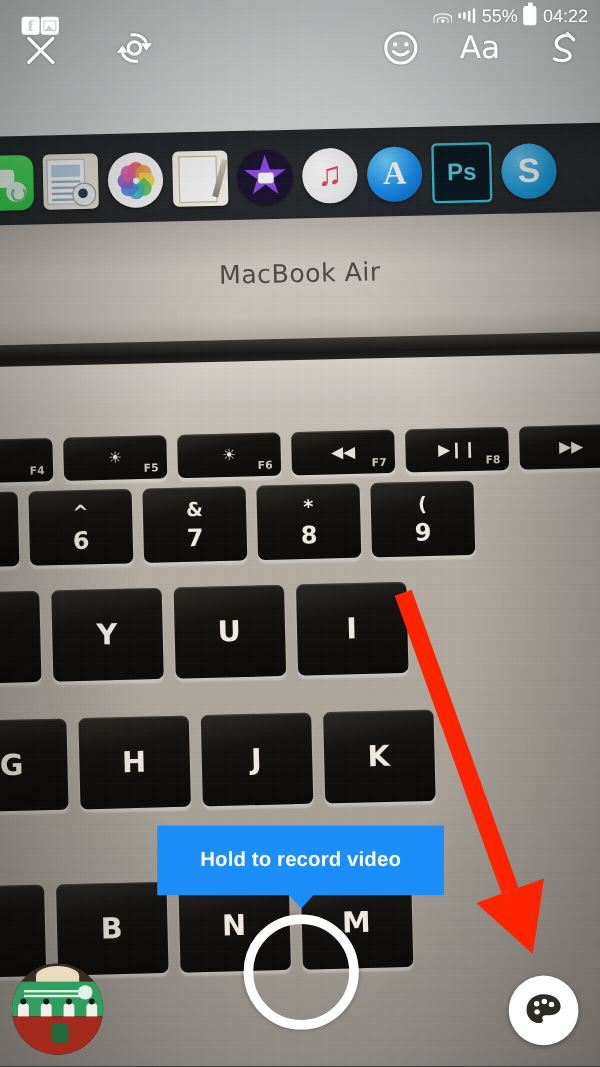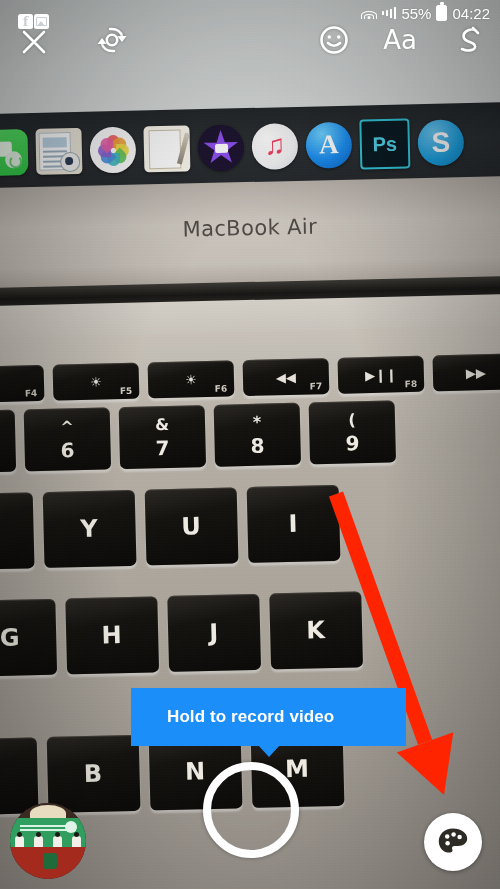--- a/index.html
+++ b/index.html
@@ -196,21 +196,21 @@
   .mini-badge .f{font-family:"DejaVu Serif",serif;font-size:12px;font-weight:bold;color:#c9ced2;line-height:1;}
   .mini-badge .pic{width:9px;height:7px;border:1.4px solid #c9ced2;border-radius:1px;position:relative;}
   .mini-badge .pic:after{content:"";position:absolute;left:1px;bottom:0;width:0;height:0;
     border-left:3px solid transparent;border-right:3px solid transparent;border-bottom:4px solid #c9ced2;}
 
   
   #arrow{position:absolute;left:0;top:0;width:500px;height:889px;pointer-events:none;}
 
   #tooltip{
     position:absolute;left:131px;top:688px;width:239px;height:58px;
-    background:#1c8ef9;display:flex;align-items:center;justify-content:flex-start;padding-left:36px;
+    background:#1c8ef9;display:flex;align-items:center;justify-content:center;
   }
   #tooltip .tt-text{color:#fff;font-size:17px;font-weight:bold;letter-spacing:.1px;
     font-family:"Liberation Sans",sans-serif;}
   #tooltip .tt-arrow{
     position:absolute;left:50%;bottom:-11px;transform:translateX(-50%);
     width:0;height:0;border-left:11px solid transparent;border-right:11px solid transparent;
     border-top:12px solid #1c8ef9;
   }
 
   #shutter{

